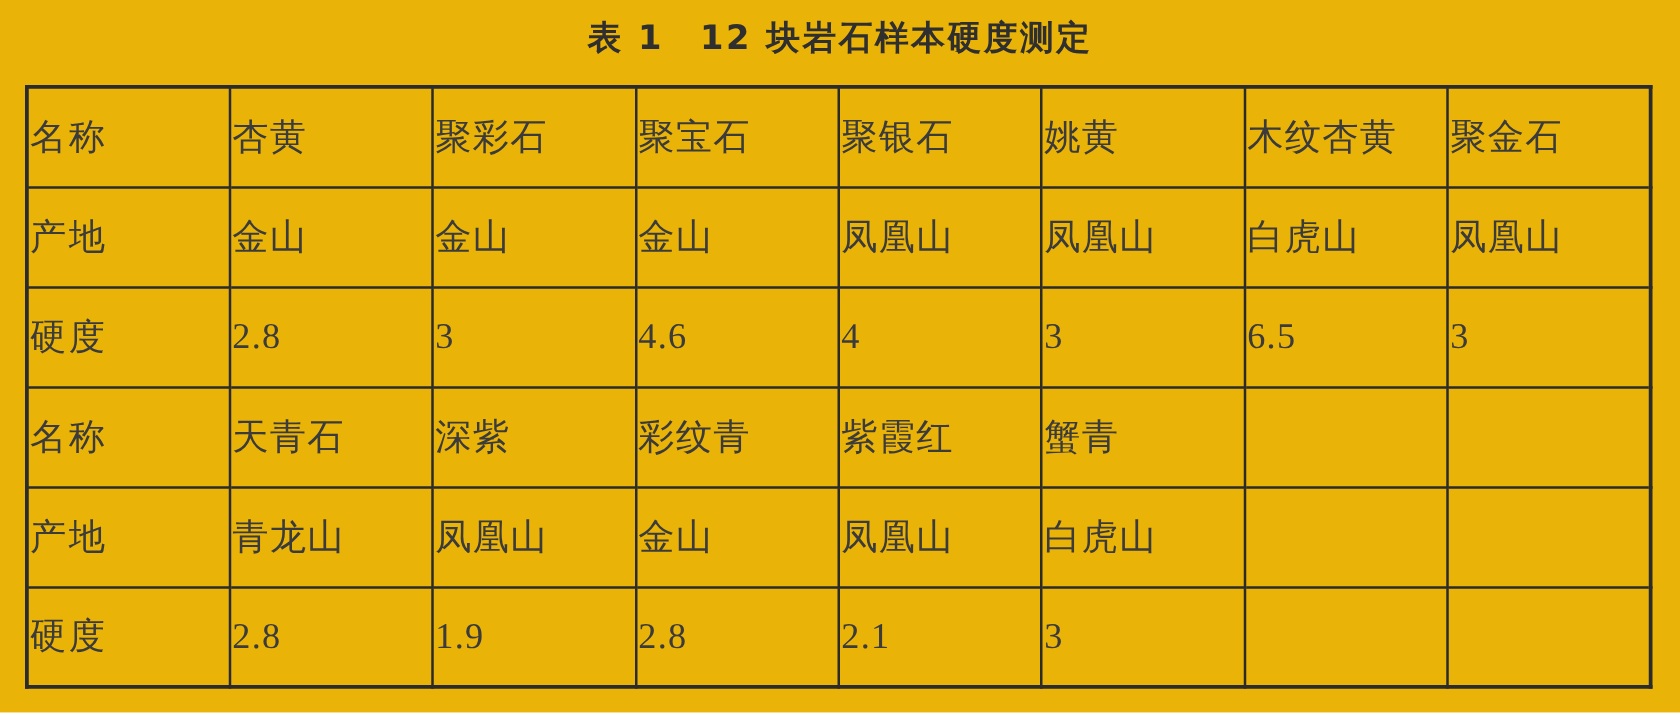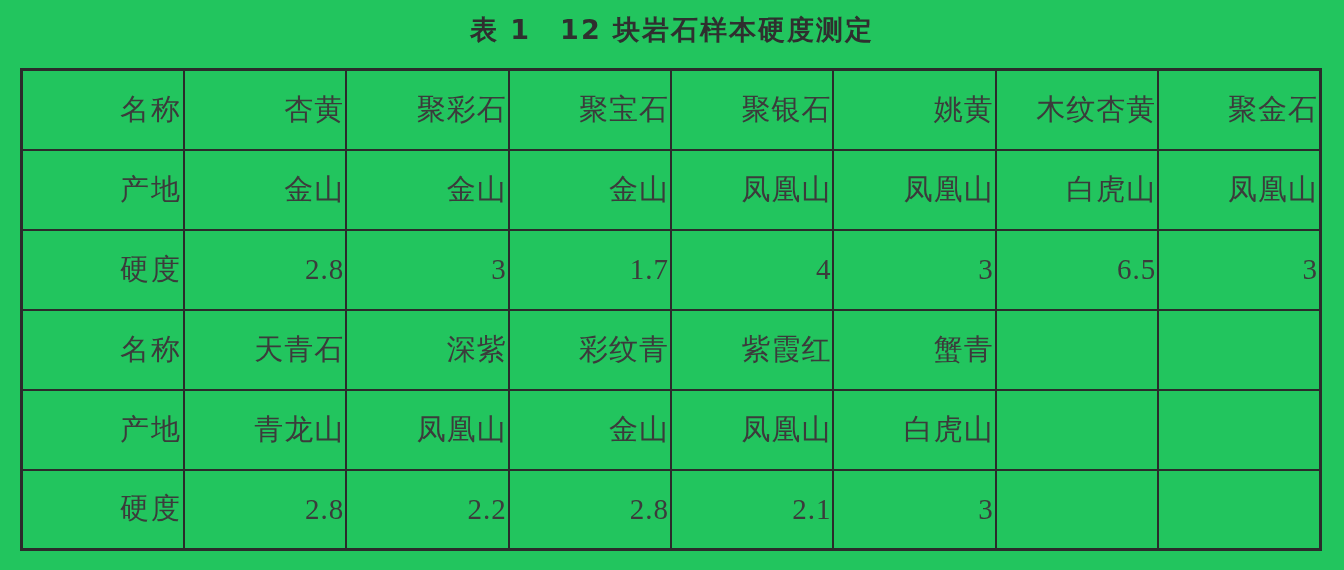--- a/index.html
+++ b/index.html
@@ -5,21 +5,21 @@
   * { box-sizing: border-box; }
   html, body {
     margin: 0;
     padding: 0;
     background: #ffffff;
   }
   .page {
     position: relative;
     width: 1344px;
     height: 570px;
-    background: #22c55e;
+    background: #eab308;
     font-family: "Liberation Serif", "DejaVu Serif", serif;
     overflow: hidden;
   }
   .table-title {
     position: absolute;
     top: 12px;
     left: 0;
     width: 100%;
     text-align: center;
     font-family: "DejaVu Sans", "Liberation Sans", sans-serif;
@@ -33,21 +33,21 @@
     left: 20px;
     top: 68px;
     width: 1302px;
     height: 480px;
     border-collapse: collapse;
     table-layout: fixed;
     border: 3px solid #2b2b2b;
   }
   table.hardness-table td {
     border: 2px solid #2b2b2b;
-    text-align: right;
+    text-align: left;
     vertical-align: middle;
     font-size: 29px;
     color: #3b3b3b;
     letter-spacing: 1px;
     height: 80px;
     overflow: hidden;
     white-space: nowrap;
   }
   table.hardness-table td.row-label {
     letter-spacing: 2px;
@@ -79,21 +79,21 @@
         <td>金山</td>
         <td>凤凰山</td>
         <td>凤凰山</td>
         <td>白虎山</td>
         <td>凤凰山</td>
       </tr>
       <tr>
         <td class="row-label">硬度</td>
         <td>2.8</td>
         <td>3</td>
-        <td>1.7</td>
+        <td>4.6</td>
         <td>4</td>
         <td>3</td>
         <td>6.5</td>
         <td>3</td>
       </tr>
       <tr>
         <td class="row-label">名称</td>
         <td>天青石</td>
         <td>深紫</td>
         <td>彩纹青</td>
@@ -108,21 +108,21 @@
         <td>凤凰山</td>
         <td>金山</td>
         <td>凤凰山</td>
         <td>白虎山</td>
         <td></td>
         <td></td>
       </tr>
       <tr>
         <td class="row-label">硬度</td>
         <td>2.8</td>
-        <td>2.2</td>
+        <td>1.9</td>
         <td>2.8</td>
         <td>2.1</td>
         <td>3</td>
         <td></td>
         <td></td>
       </tr>
     </tbody>
   </table>
 
 </div>

